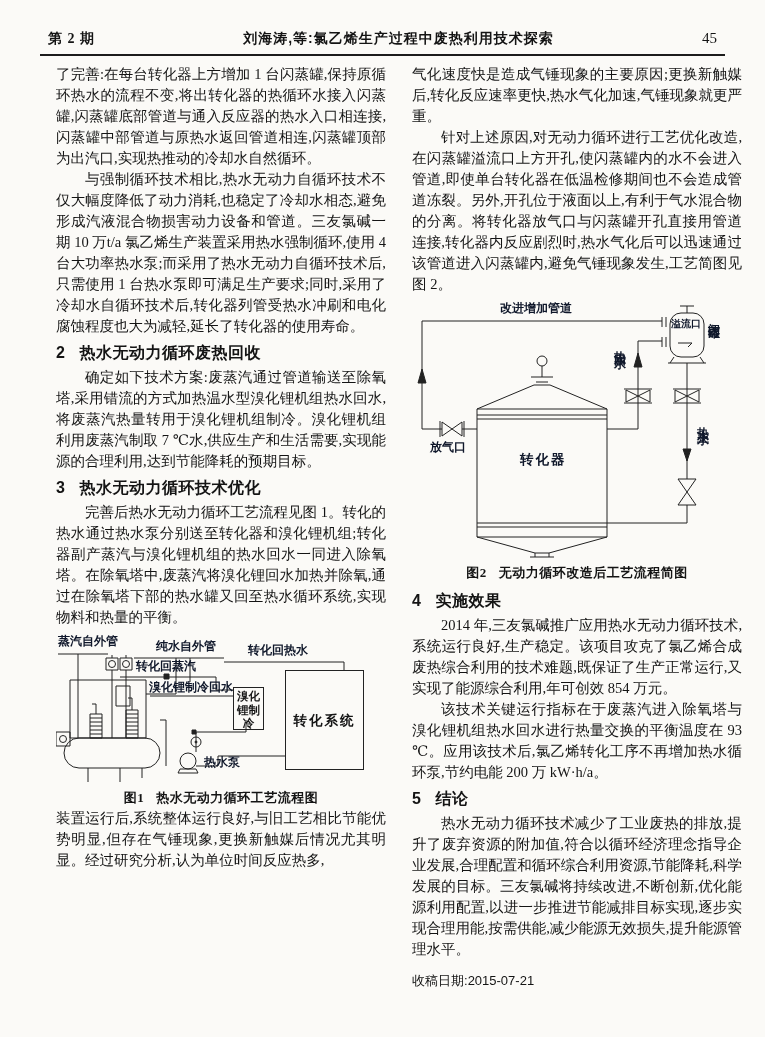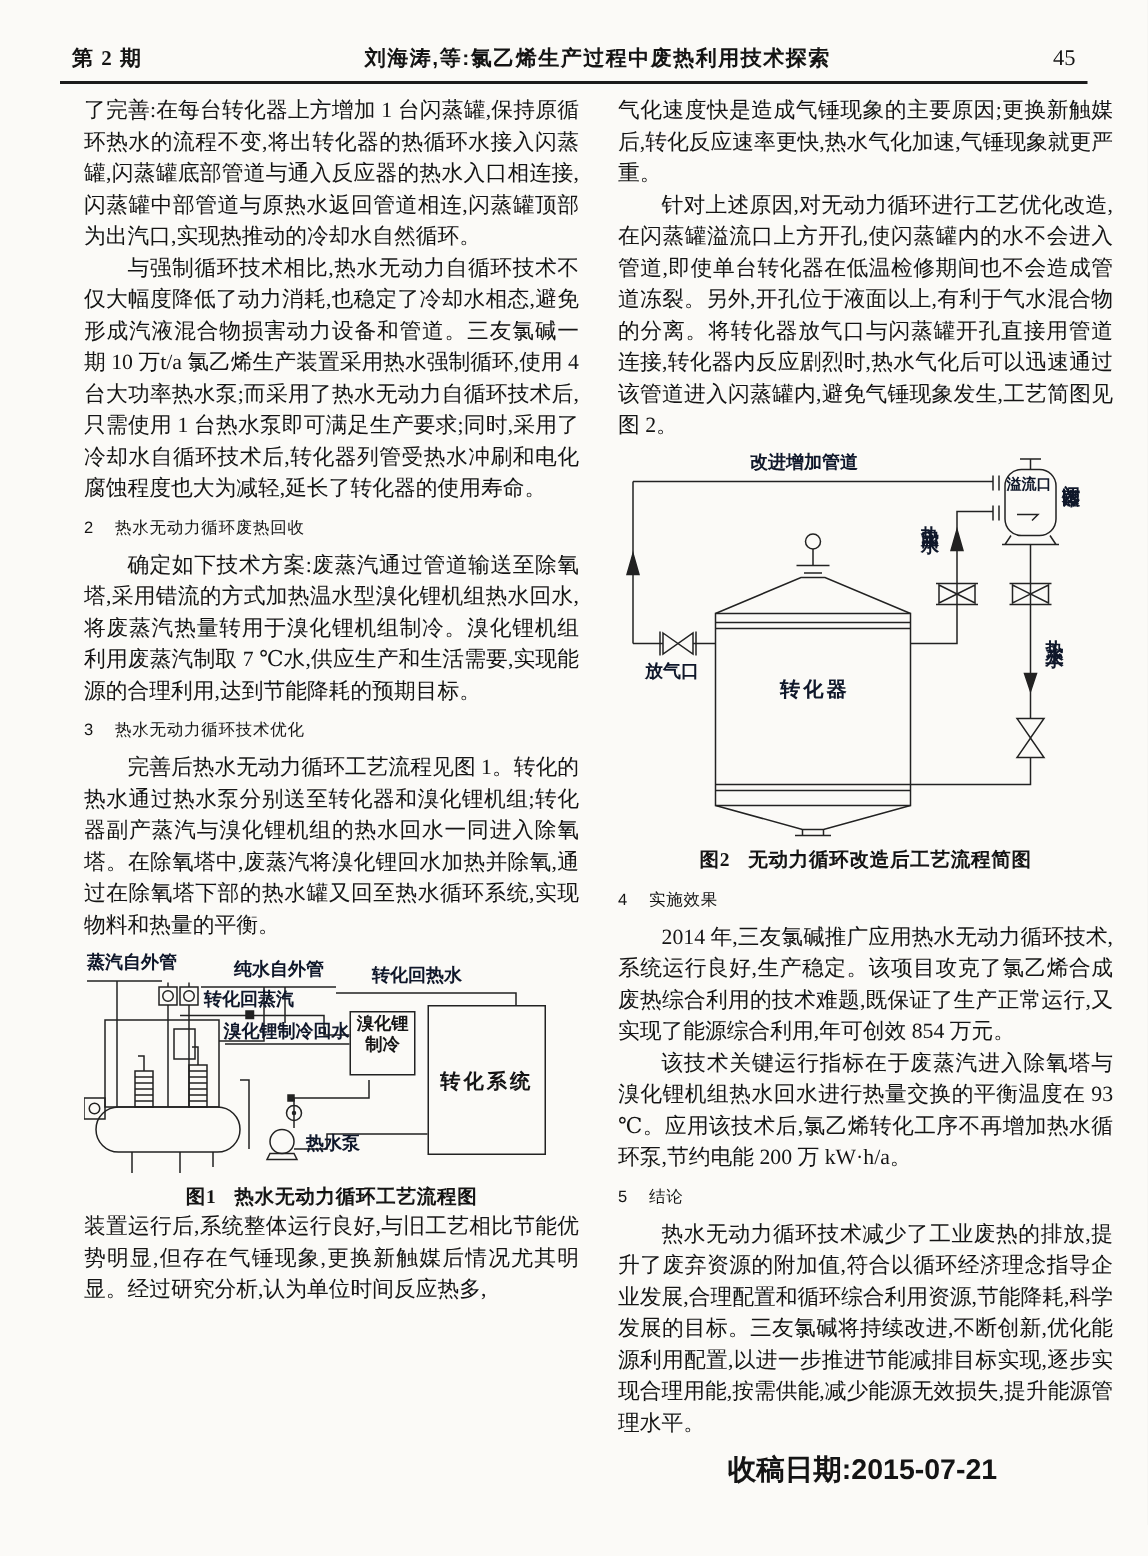--- a/index.html
+++ b/index.html
@@ -27,21 +27,21 @@
   }
   .hdr .pageno{font-size:15px;}
   .hrule{border-top:2.5px solid #1c1c1c;margin-bottom:8px;}
   
   .cols{display:flex;gap:26px;margin-left:16px;}
   .col{width:330px;font-size:14.5px;line-height:21px;text-align:justify;word-break:break-all;}
   .col p{margin:0;text-indent:2em;}
   .col p.noind{text-indent:0;}
   h2.sec{
     font-family:"Liberation Sans","DejaVu Sans",sans-serif;
-    font-size:11px;font-weight:normal;margin:5px 0 4px 0;
+    font-size:16px;font-weight:bold;margin:5px 0 4px 0;
     letter-spacing:0.5px;text-indent:0;
   }
   h2.sec .num{margin-right:14px;}
   
   .figure{position:relative;margin:6px 0 4px 0;}
   .figure svg{display:block;}
   .figure svg *{vector-effect:non-scaling-stroke;}
   .flabel{
     position:absolute;
     font-family:"Liberation Sans","DejaVu Sans",sans-serif;
@@ -60,23 +60,23 @@
   }
   .fbox.libr{font-size:11.5px;line-height:13.5px;text-align:center;padding-top:2px;}
   .fbox.sys{display:flex;align-items:center;justify-content:center;font-size:13.5px;letter-spacing:2px;}
   .fcaption{
     text-align:center;
     font-family:"Liberation Sans","DejaVu Sans",sans-serif;
     font-weight:bold;font-size:13px;margin-top:3px;letter-spacing:0.5px;
   }
   .fcaption .fno{margin-right:12px;font-family:Liberation Serif, serif;}
   .received{
-    margin-top:10px;text-align:center;
-    font-family:"Liberation Sans","DejaVu Sans",sans-serif;
-    font-weight:bold;font-size:19px;padding-right:4px;
+    margin-top:10px;text-align:left;
+    font-family:"Liberation Sans","DejaVu Sans",sans-serif;
+    font-weight:normal;font-size:13px;padding-right:4px;
   }
 </style>
 </head>
 <body>
 
 <div class="page">
 
   <div class="hdr">
     <span class="issue">第 2 期</span>
     <span class="rtitle">刘海涛,等:氯乙烯生产过程中废热利用技术探索</span>
@@ -161,21 +161,21 @@
             </g>
 
             <path d="M229,122 H162 V132 H140"></path>
           </g>
         </svg>
         <span class="flabel" style="left:2px;top:1px;">蒸汽自外管</span>
         <span class="flabel" style="left:100px;top:6px;">纯水自外管</span>
         <span class="flabel" style="left:192px;top:10px;">转化回热水</span>
         <span class="flabel" style="left:80px;top:26px;">转化回蒸汽</span>
         <span class="flabel" style="left:93px;top:47px;">溴化锂制冷回水</span>
-        <div class="fbox libr" style="left:177px;top:40px;width:44px;height:43px;">溴化锂制冷</div>
+        <div class="fbox libr" style="left:177px;top:53px;width:31px;height:43px;">溴化锂制冷</div>
         <div class="fbox sys" style="left:229px;top:36px;width:79px;height:100px;">转化系统</div>
         <span class="flabel" style="left:148px;top:122px;">热水泵</span>
         <div class="fcaption">
           <span class="fno">图1</span><span>热水无动力循环工艺流程图</span>
         </div>
       </div>
 
       <p class="noind">装置运行后,系统整体运行良好,与旧工艺相比节能优势明显,但存在气锤现象,更换新触媒后情况尤其明显。经过研究分析,认为单位时间反应热多,</p>
     </div>
 

